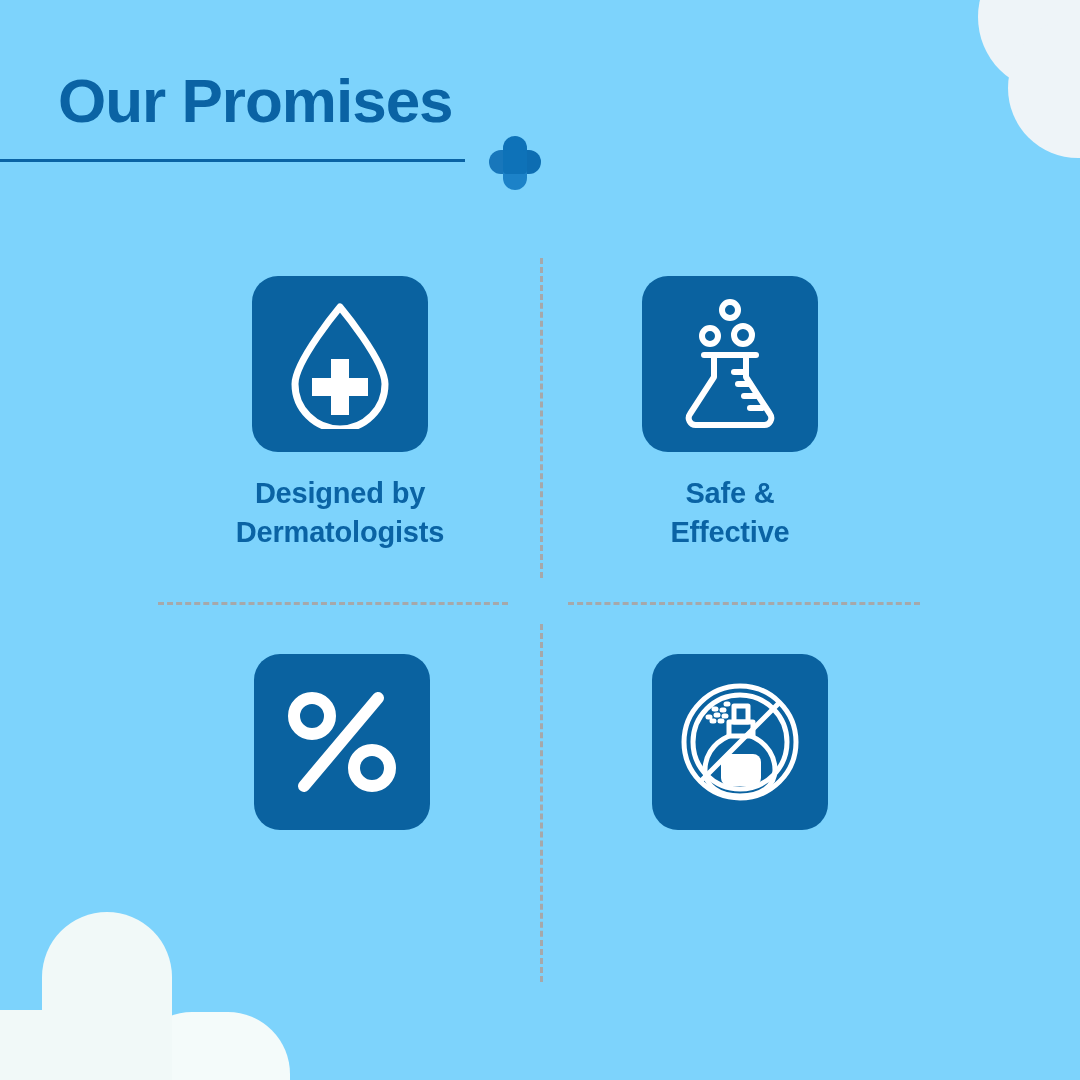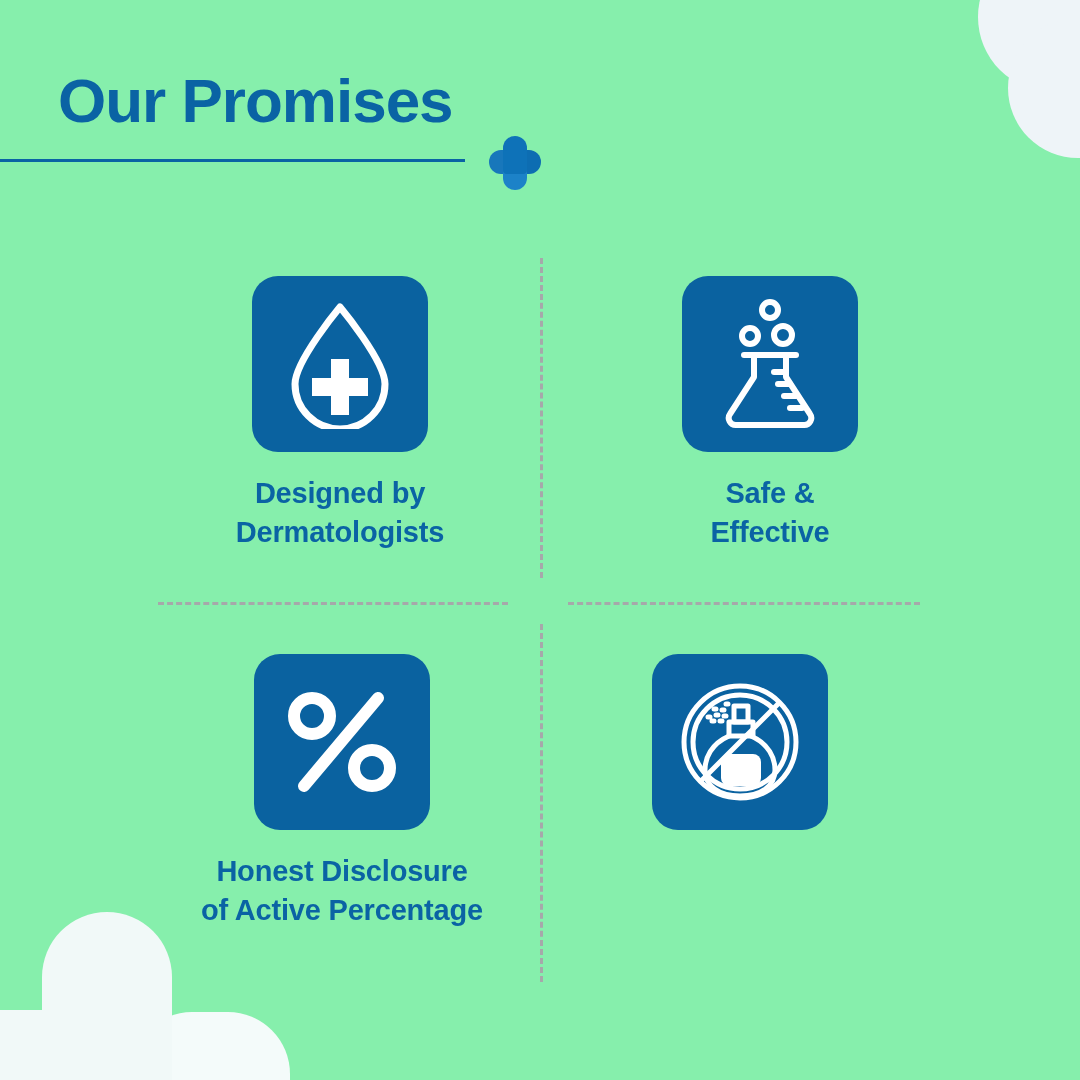--- a/index.html
+++ b/index.html
@@ -4,21 +4,21 @@
 <style>
   html, body {
     margin: 0;
     padding: 0;
     background: #ffffff;
   }
   #canvas {
     position: relative;
     width: 1080px;
     height: 1080px;
-    background: #86efac;
+    background: #7dd3fc;
     overflow: hidden;
     font-family: "Liberation Sans", sans-serif;
   }
 
   
   .deco-layer {
     position: absolute;
     inset: 0;
     pointer-events: none;
   }
@@ -109,21 +109,21 @@
     left: 0; top: 258px;
     width: 944px;
     height: 740px;
   }
   .cell {
     position: absolute;
     width: 460px;
     text-align: center;
   }
   .cell-0 { left: 110px; top: 18px; }
-  .cell-1 { left: 540px; top: 18px; }
+  .cell-1 { left: 500px; top: 18px; }
   .cell-2 { left: 112px; top: 396px; }
   .cell-3 { left: 510px; top: 396px; }
 
   .tile {
     width: 176px;
     height: 176px;
     margin: 0 auto;
     background: #0a62a0;
     border-radius: 26px;
     display: flex;
@@ -230,22 +230,20 @@
     <div class="cell cell-2">
       <div class="tile">
         <span>
           <svg width="112" height="104" viewBox="0 0 112 104" fill="none">
             <circle cx="26" cy="26" r="18" stroke="#ffffff" stroke-width="12" fill="none"></circle>
             <circle cx="86" cy="78" r="18" stroke="#ffffff" stroke-width="12" fill="none"></circle>
             <path d="M92 8 L18 96" stroke="#ffffff" stroke-width="12" stroke-linecap="round"></path>
           </svg>
         </span>
       </div>
-      <div class="cell-label">Honest Disclosure
-of Active Percentage</div>
     </div>
 
     <div class="cell cell-3">
       <div class="tile">
         <span>
           <svg width="132" height="132" viewBox="0 0 132 132" fill="none" stroke="#ffffff" stroke-width="5" stroke-linecap="round" stroke-linejoin="round">
             <circle cx="66" cy="66" r="56"></circle>
             <circle cx="66" cy="66" r="47"></circle>
             <path d="M28 104 L104 28"></path>
             <path d="M60 30 h14 v16 h-14 Z"></path>

